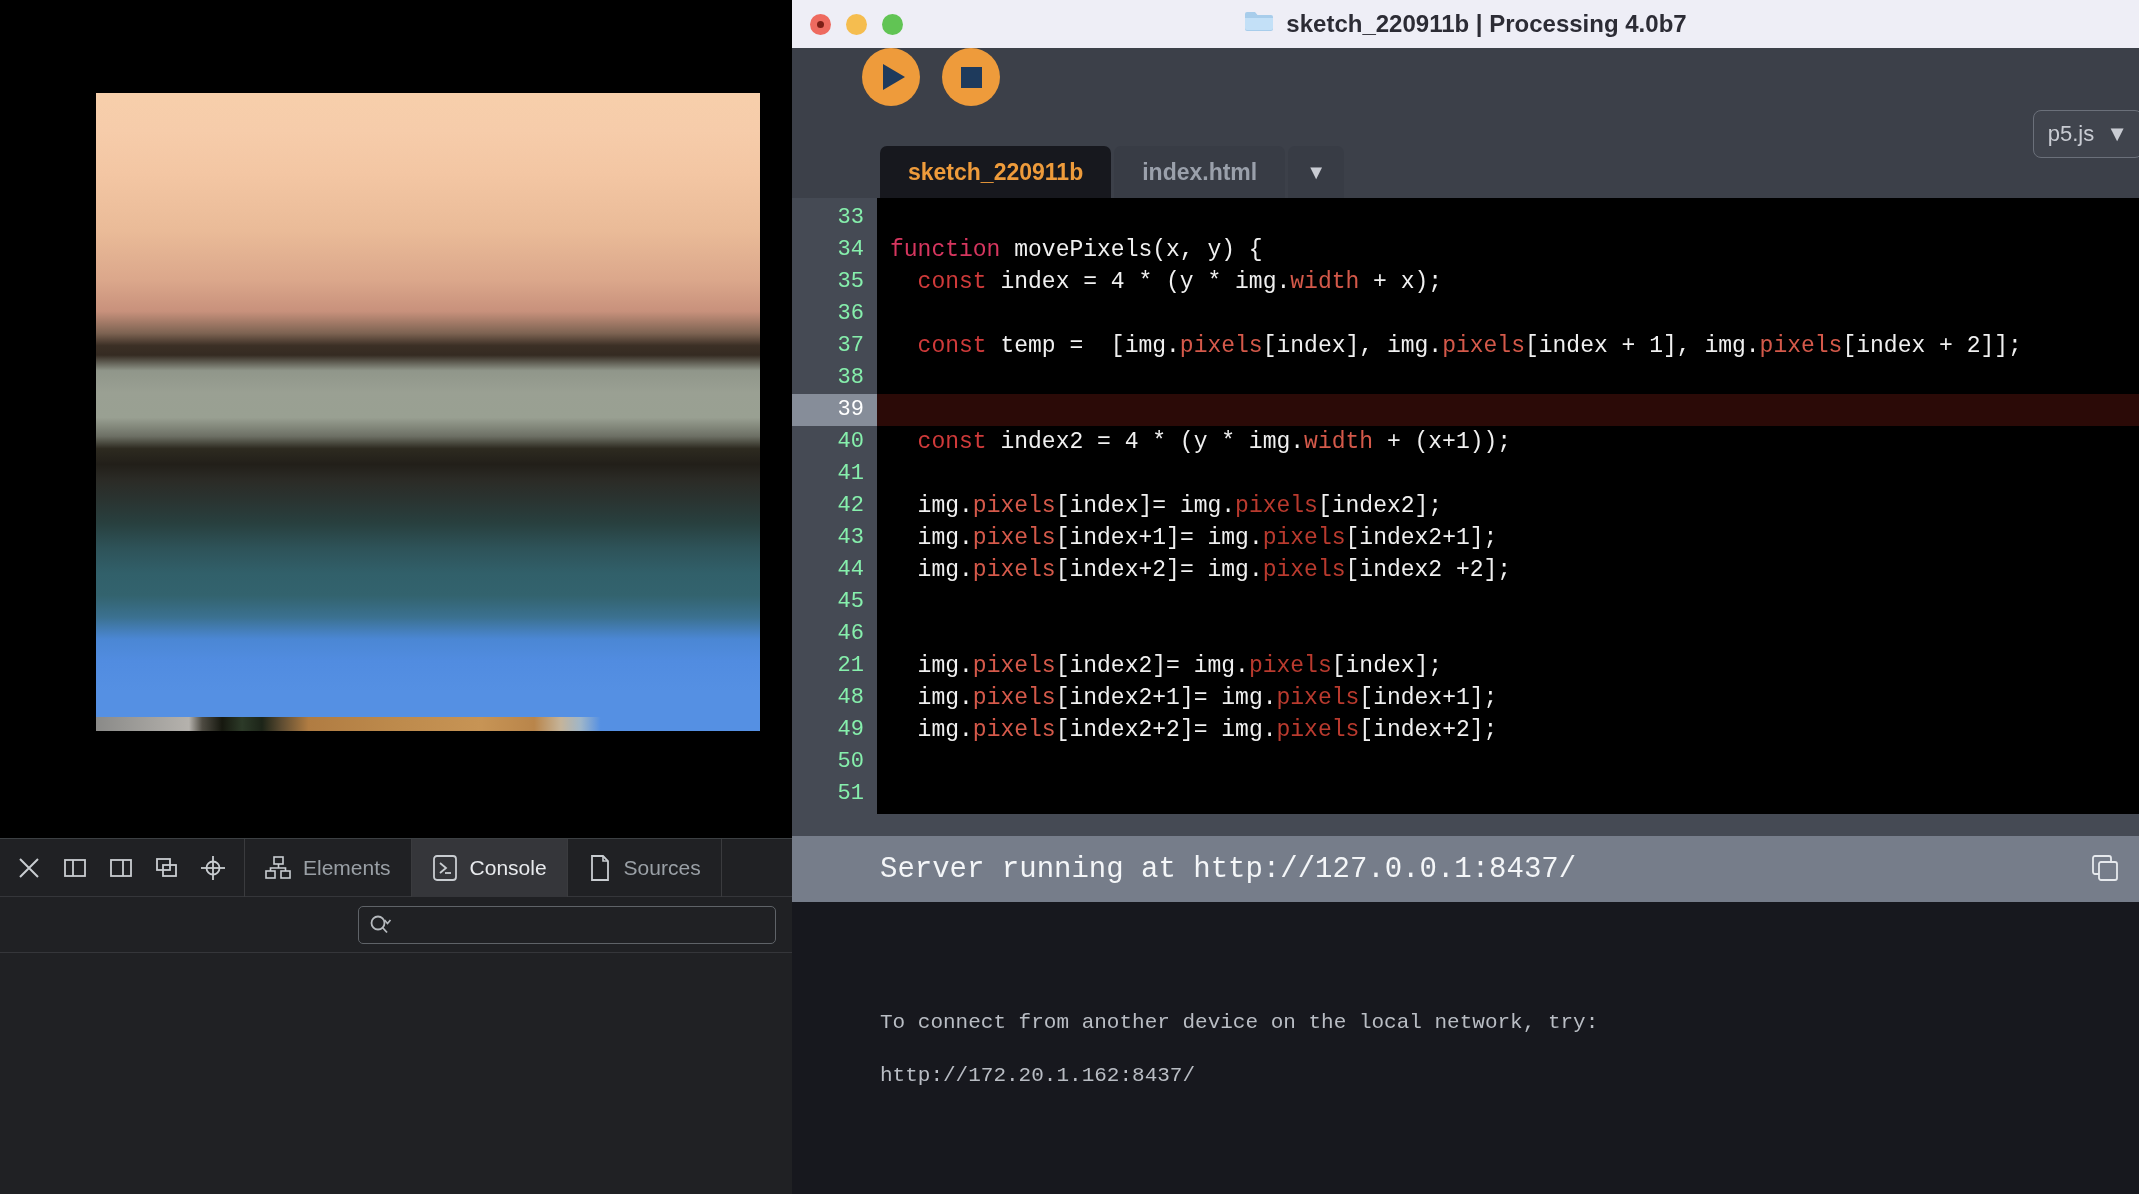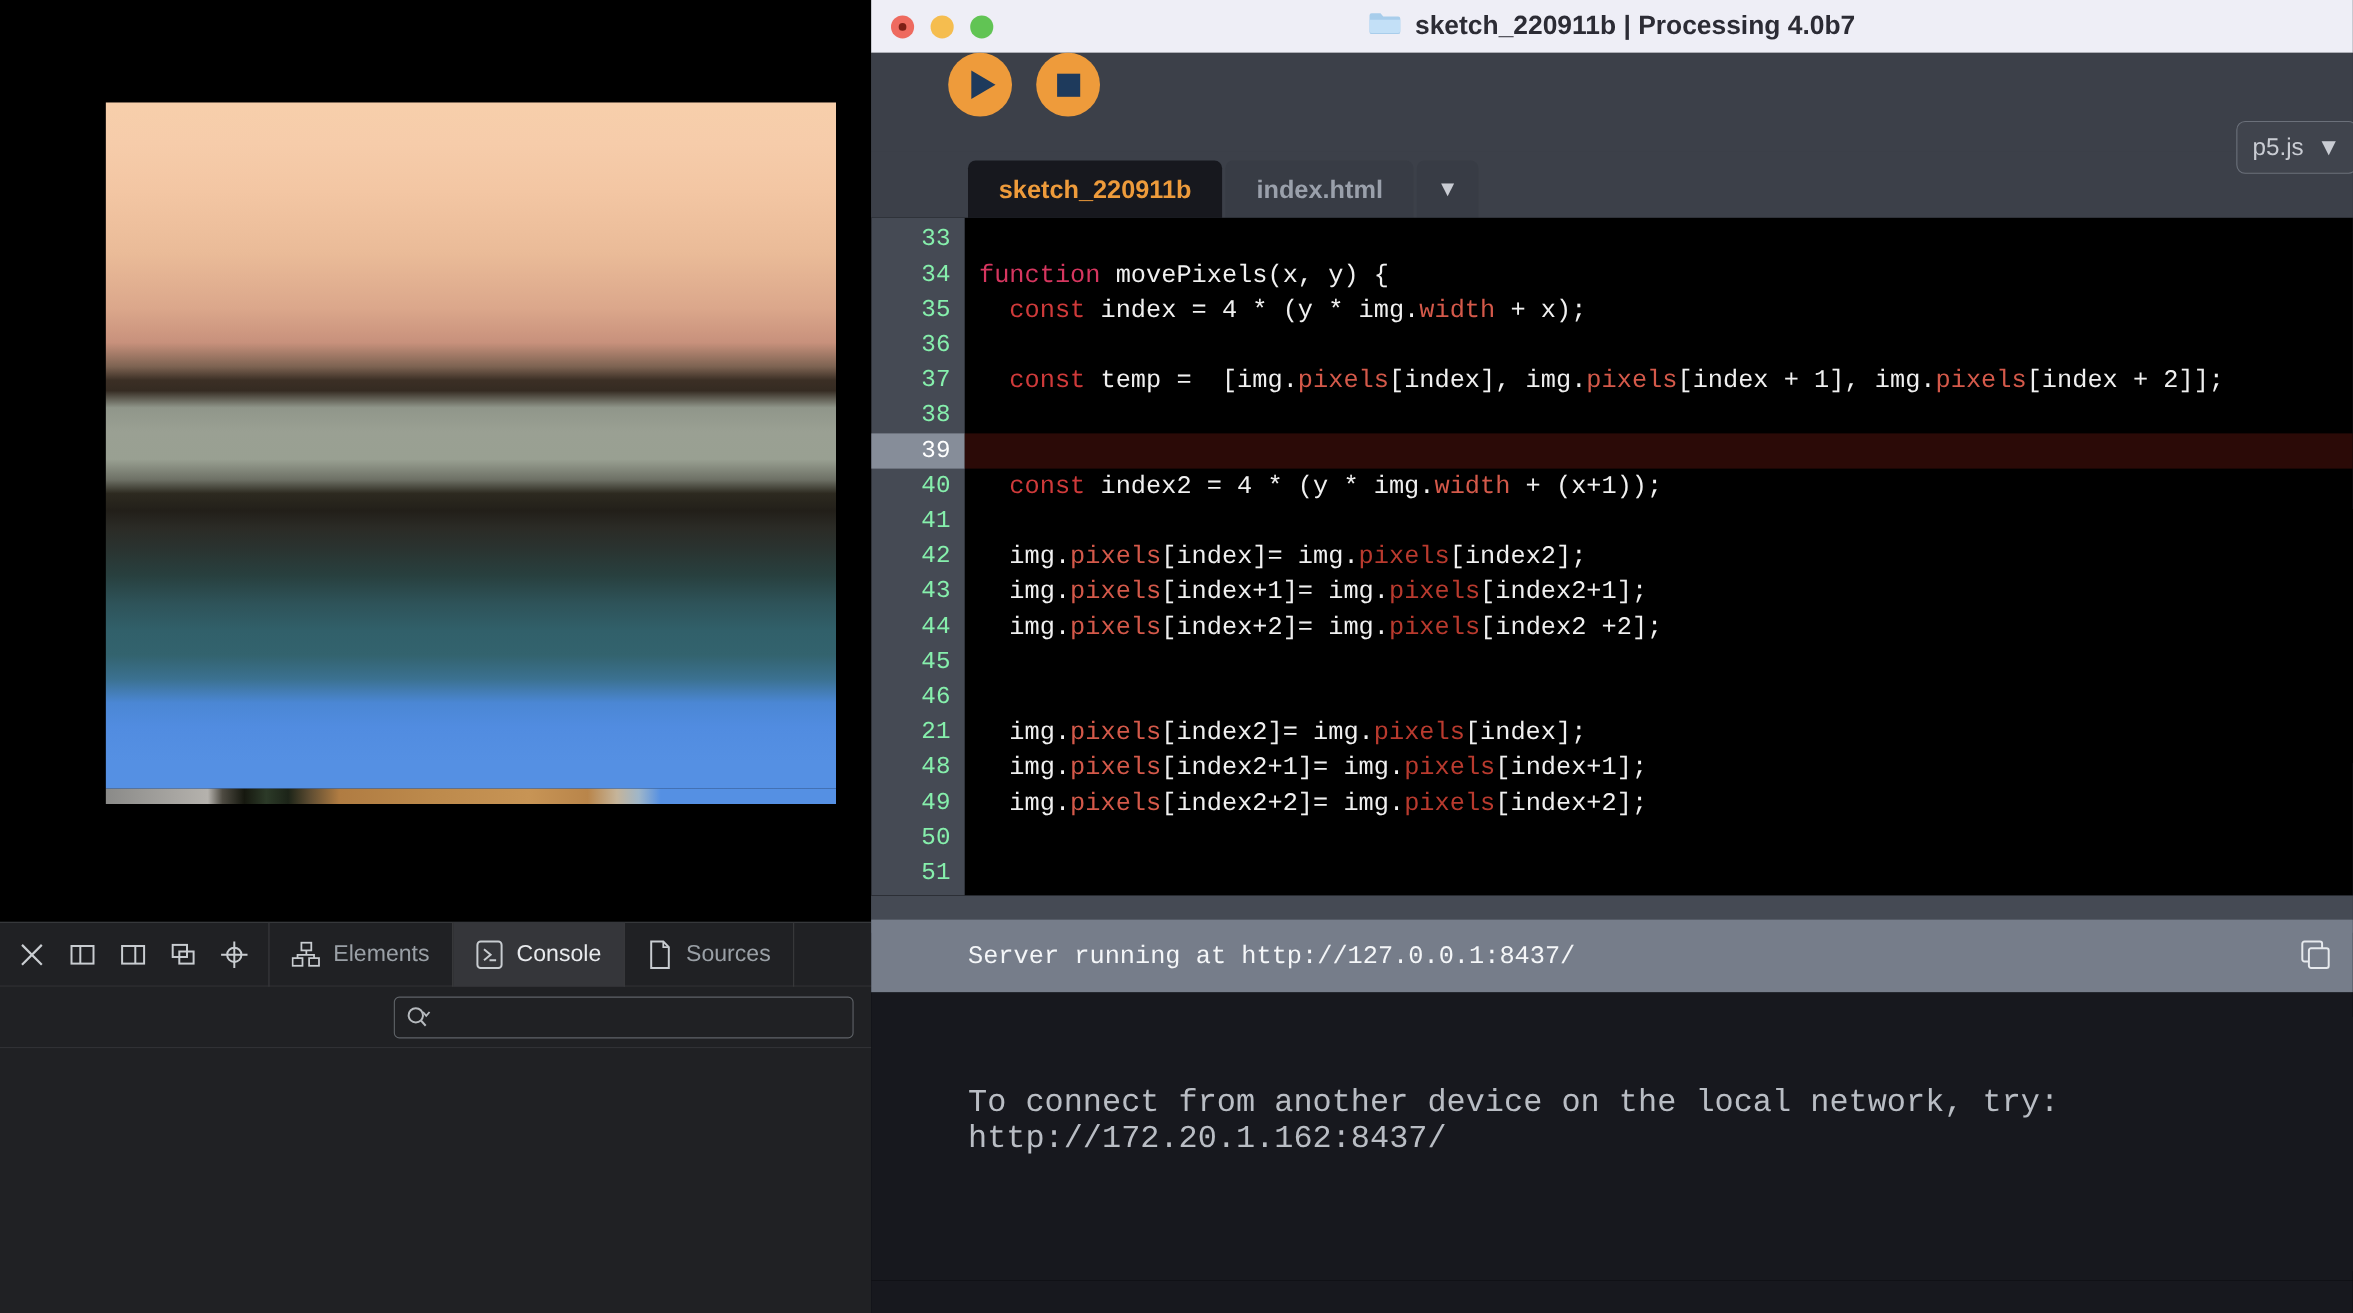--- a/index.html
+++ b/index.html
@@ -172,28 +172,28 @@
   .prop2 { color: #b93a2e; }
 
   #editor-scroll-x {
     height: 22px; background: #454a54;
   }
 
   #status-bar {
     height: 66px; background: #767d8a; display: flex; align-items: center;
     padding-left: 88px; position: relative;
   }
-  #status-text { color: #f4f6f8; font-size: 23px; font-family: "Liberation Mono", monospace; }
+  #status-text { color: #f4f6f8; font-size: 29px; font-family: "Liberation Mono", monospace; }
   #status-copy { position: absolute; right: 20px; top: 18px; cursor: pointer; }
 
   #console-out {
     height: 262px; background: #17181e; padding: 84px 0 0 88px;
     font-family: "Liberation Mono", monospace;
   }
-  .co-line { color: #b9bdc4; font-size: 29px; line-height: 33px; white-space: pre; }
+  .co-line { color: #b9bdc4; font-size: 21px; line-height: 33px; white-space: pre; margin-top: 20px; }
 
   #console-bar {
     height: 52px; background: #17181e;
   }
 </style>
 </head>
 <body>
 
 <div id="root">
 

